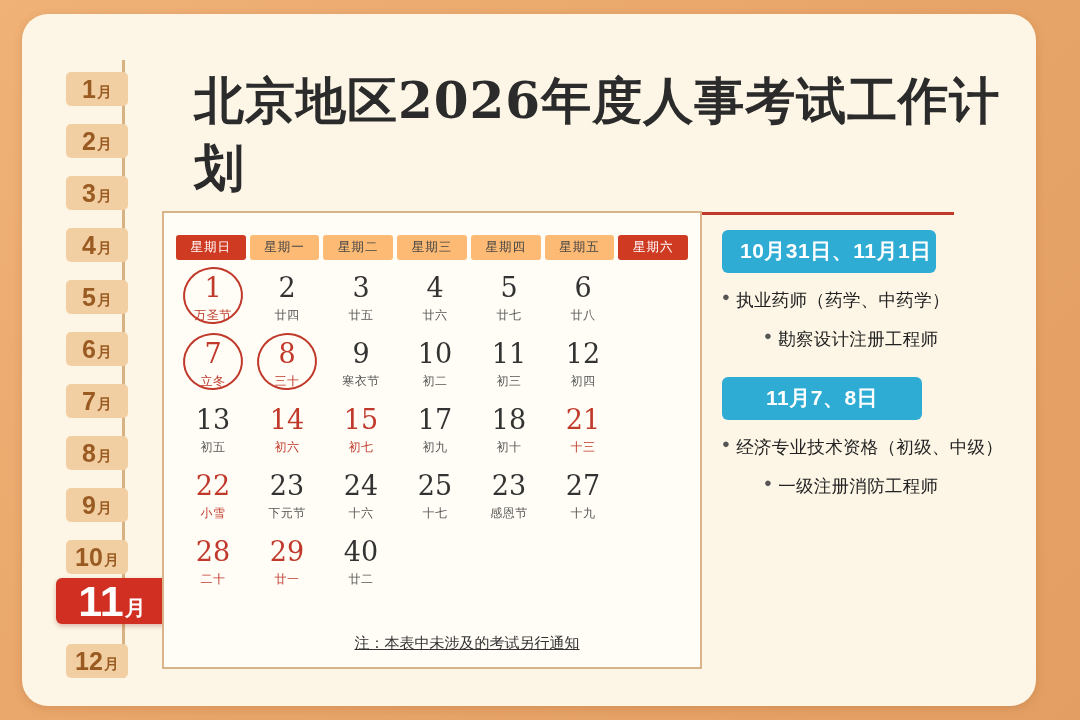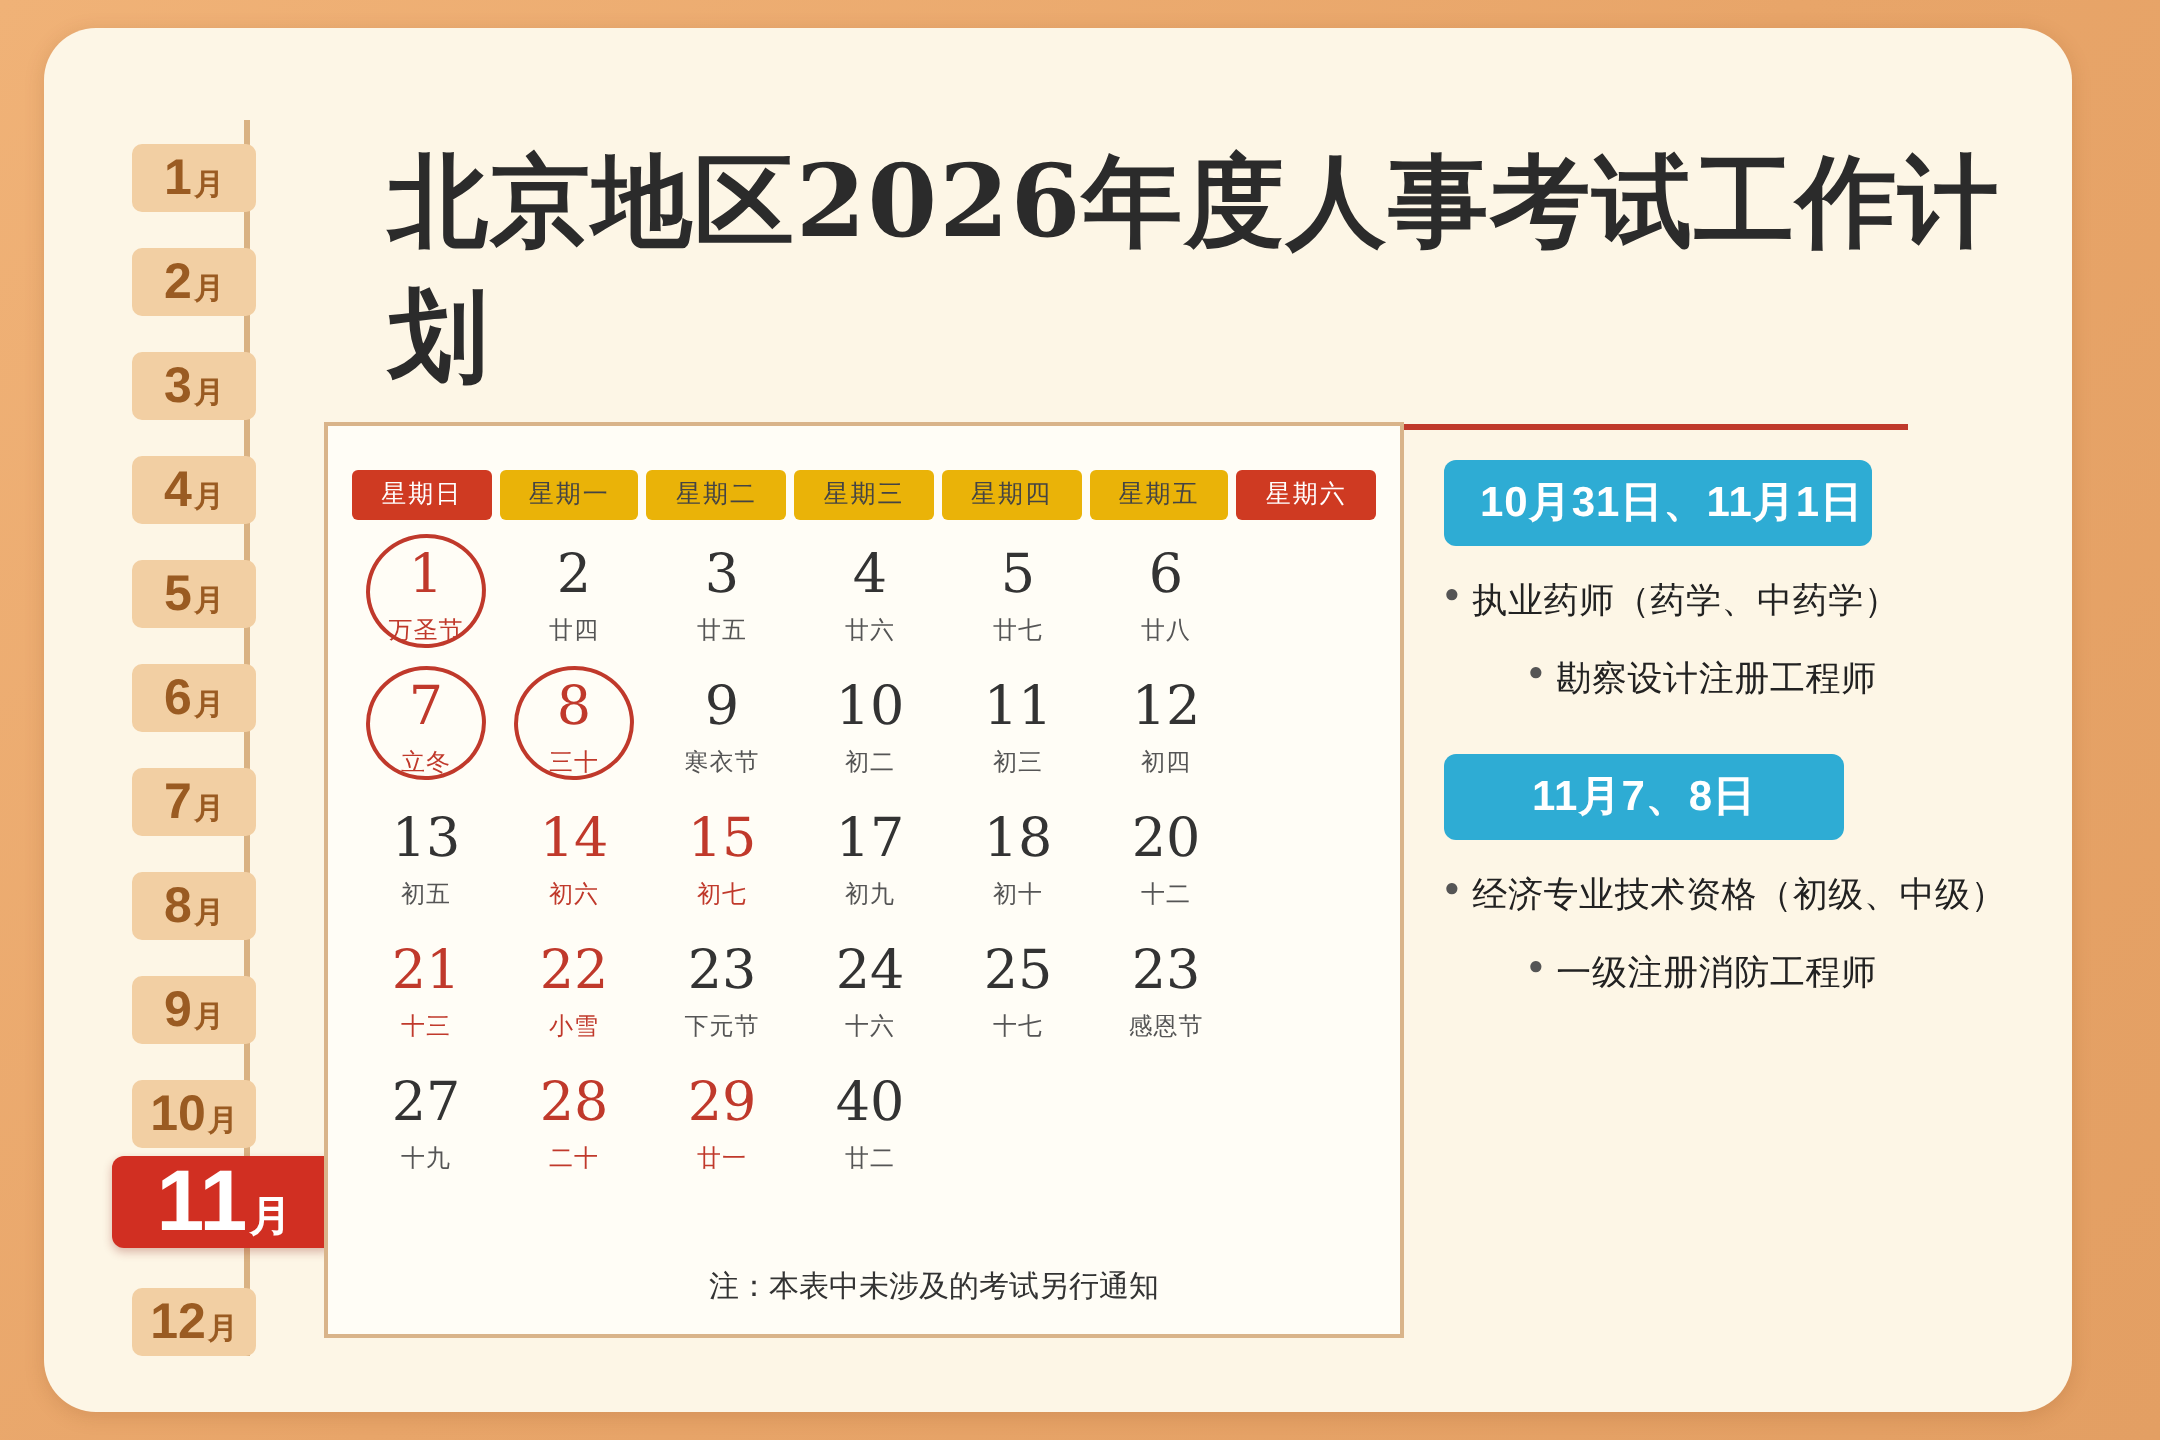--- a/index.html
+++ b/index.html
@@ -95,21 +95,21 @@
     display: flex;
     padding: 22px 10px 0 10px;
     gap: 0px;
   }
   .wh {
     width: 70px;
     margin: 0 2px;
     text-align: center;
     font-size: 12.5px;
     color: #444;
-    background: #eab308;
+    background: #fdba74;
     border-radius: 3px;
     padding: 4px 0;
     letter-spacing: 1px;
   }
   .wh.red {
     background: #cf3a22;
     color: #fff;
   }
   .grid {
     display: flex;
@@ -147,20 +147,21 @@
     border-radius: 50%;
     transform: rotate(-6deg);
   }
   .note {
     position: absolute;
     left: 0; right: 0; bottom: 14px;
     text-align: center;
     font-size: 15px;
     color: #333;
     padding-left: 70px;
+    text-decoration: underline;
   }
 
   
   .right {
     position: absolute;
     left: 700px; top: 216px;
     width: 330px;
   }
   .chip {
     display: inline-block;
@@ -329,24 +330,20 @@
             <div class="d">15</div>
             <div class="l">初七</div>
           </div>
           <div class="cell">
             <div class="d">17</div>
             <div class="l">初九</div>
           </div>
           <div class="cell">
             <div class="d">18</div>
             <div class="l">初十</div>
-          </div>
-          <div class="cell">
-            <div class="d">20</div>
-            <div class="l">十二</div>
           </div>
           <div class="cell red">
             <div class="d">21</div>
             <div class="l">十三</div>
           </div>
           <div class="cell red">
             <div class="d">22</div>
             <div class="l">小雪</div>
           </div>
           <div class="cell">

